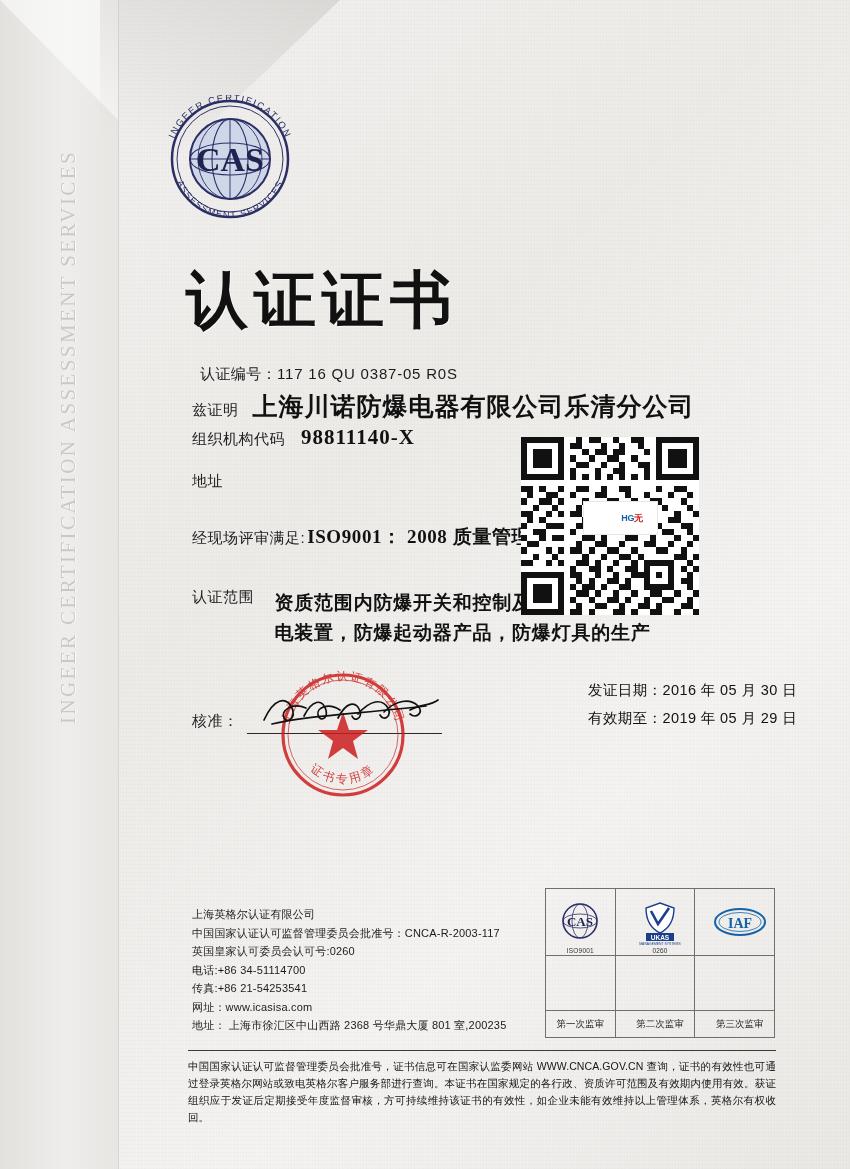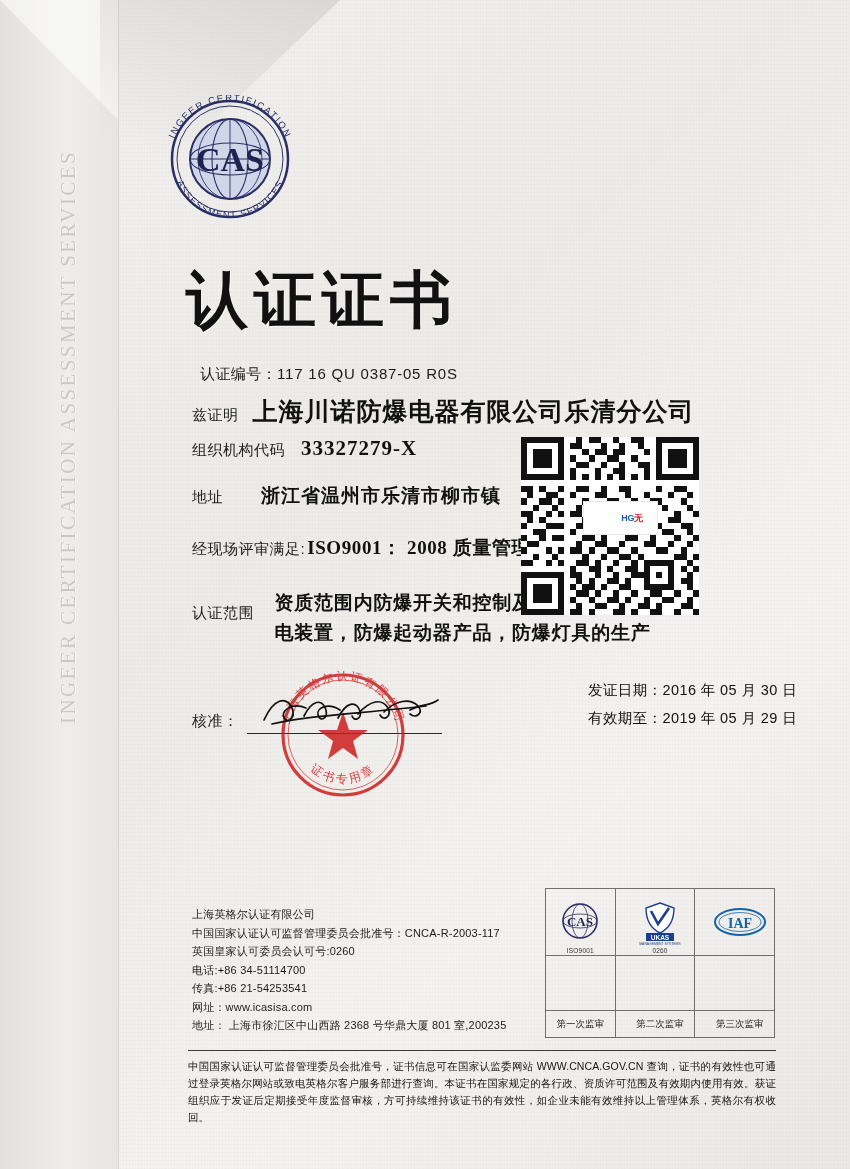--- a/index.html
+++ b/index.html
@@ -113,21 +113,20 @@
   .row {
     position: absolute;
     display: flex;
     align-items: baseline;
   }
   .lbl {
     font-size: 15px;
     color: #222;
     letter-spacing: 0.5px;
     white-space: nowrap;
-    margin-top: 16px;
   }
   .val {
     font-size: 17px;
     color: #111;
     white-space: nowrap;
   }
 
   .row-company { left: 192px; top: 390px; }
   .row-company .val {
     font-size: 25px;
@@ -365,26 +364,25 @@
     <span>认证编号：</span><span class="num">117 16 QU 0387-05 R0S</span>
   </div>
 
   <div class="row row-company">
     <span class="lbl">兹证明</span>
     <span class="val">上海川诺防爆电器有限公司乐清分公司</span>
   </div>
 
   <div class="row row-orgcode">
     <span class="lbl">组织机构代码</span>
-    <span class="val">33327279-X</span>
+    <span class="val">98811140-X</span>
   </div>
 
   <div class="row row-address">
     <span class="lbl">地址</span>
-    <span class="val">浙江省温州市乐清市柳市镇</span>
   </div>
 
   <div class="row row-standard">
     <span class="lbl">经现场评审满足:</span>
     <span class="val">ISO9001： 2008 质量管理</span>
   </div>
 
   <div class="row row-scope">
     <span class="lbl">认证范围</span>
     <span class="scope-text">资质范围内防爆开关和控制及保护产品，防爆配电装置，防爆起动器产品，防爆灯具的生产</span>

